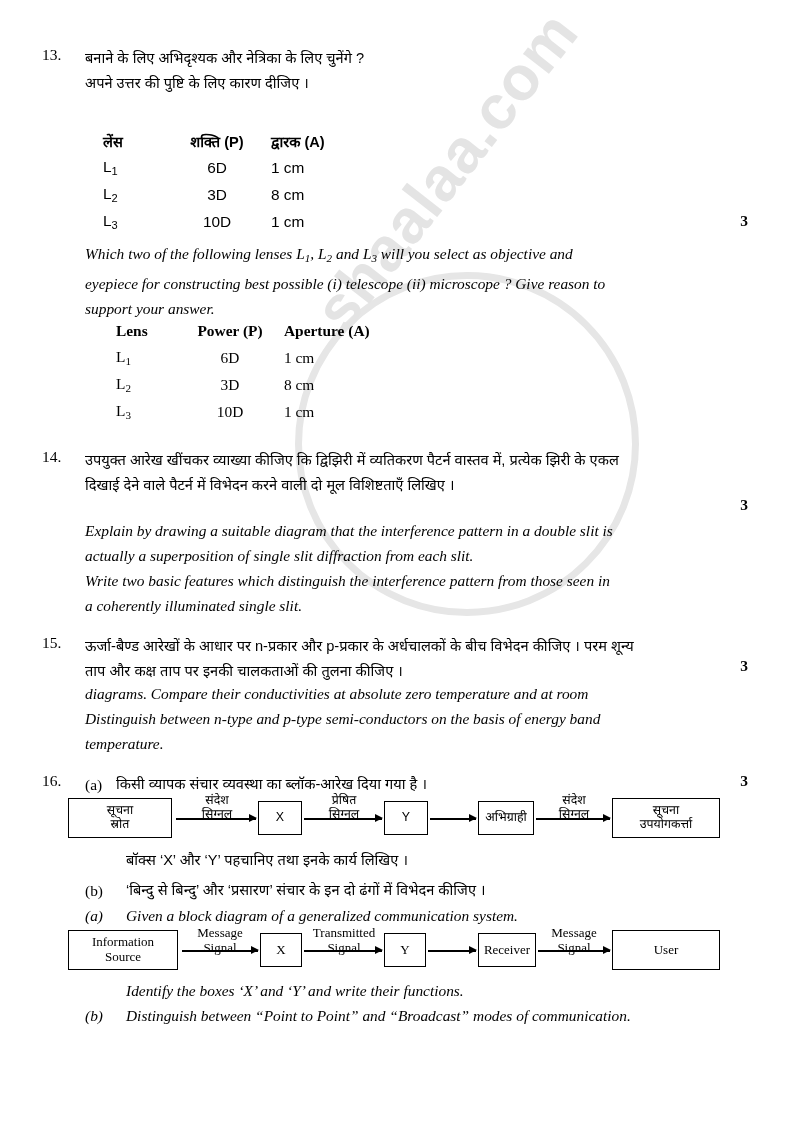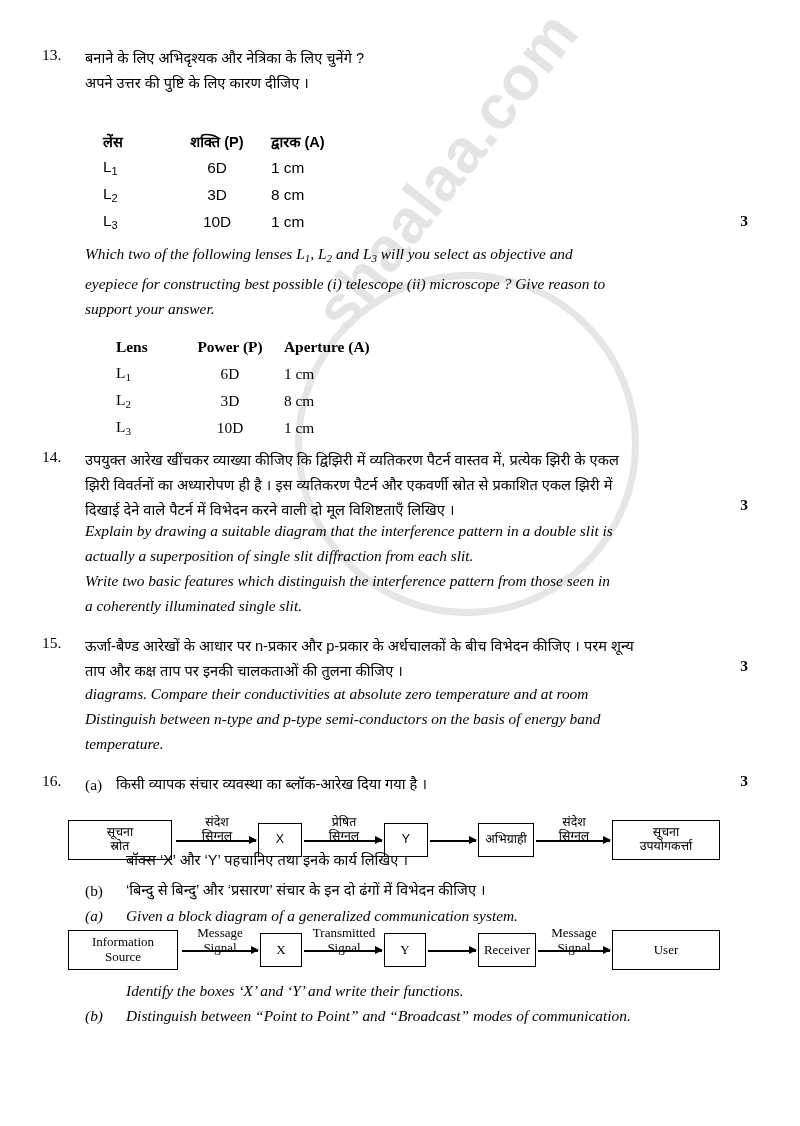--- a/index.html
+++ b/index.html
@@ -146,21 +146,21 @@
       </table>
 
     <div class="marks" style="top:212px;">3</div>
 
     <div class="body-col eng" style="top:241px;">
       <div>Which two of the following lenses L<sub>1</sub>, L<sub>2</sub> and L<sub>3</sub> will you select as objective and</div>
       <div>eyepiece for constructing best possible (i) telescope (ii) microscope ? Give reason to</div>
       <div>support your answer.</div>
     </div>
 
-    <table class="lens-table lt-eng" style="left:116px;top:317px;margin-top:16px;">
+    <table class="lens-table lt-eng" style="left:116px;top:317px;">
       <tbody>
           <tr class="lens-row">
         <td class="lt-c1 lt-head">Lens</td>
         <td class="lt-c2 lt-head">Power (P)</td>
         <td class="lt-c3 lt-head">Aperture (A)</td>
       </tr>
       <tr class="lens-row">
         <td class="lt-c1">L<sub>1</sub></td>
         <td class="lt-c2">6D</td>
         <td class="lt-c3">1 cm</td>
@@ -175,21 +175,20 @@
         <td class="lt-c2">10D</td>
         <td class="lt-c3">1 cm</td>
       </tr>
     </tbody>
       </table>
 
     <div class="qnum" style="left:42px;top:448px;">14.</div>
 
     <div class="body-col hindi" style="top:448px;">
       <div>उपयुक्त आरेख खींचकर व्याख्या कीजिए कि द्विझिरी में व्यतिकरण पैटर्न वास्तव में, प्रत्येक झिरी के एकल</div>
-      <div>झिरी विवर्तनों का अध्यारोपण ही है । इस व्यतिकरण पैटर्न और एकवर्णी स्रोत से प्रकाशित एकल झिरी में</div>
       <div>दिखाई देने वाले पैटर्न में विभेदन करने वाली दो मूल विशिष्टताएँ लिखिए ।</div>
     </div>
 
     <div class="marks" style="top:496px;">3</div>
 
     <div class="body-col eng" style="top:518px;">
       <div>Explain by drawing a suitable diagram that the interference pattern in a double slit is</div>
       <div>actually a superposition of single slit diffraction from each slit.</div>
       <div>Write two basic features which distinguish the interference pattern from those seen in</div>
       <div>a coherently illuminated single slit.</div>
@@ -208,21 +207,21 @@
       <div>diagrams. Compare their conductivities at absolute zero temperature and at room</div>
       <div>Distinguish between n-type and p-type semi-conductors on the basis of energy band</div>
       <div>temperature.</div>
     </div>
 
     <div class="qnum" style="left:42px;top:772px;">16.</div>
     <div class="hindi" style="position:absolute;left:85px;top:772px;font-family:'Liberation Serif',serif;font-size:15.4px;">(a)</div>
     <div class="hindi" style="position:absolute;left:116px;top:772px;">किसी व्यापक संचार व्यवस्था का ब्लॉक-आरेख दिया गया है ।</div>
     <div class="marks" style="top:772px;">3</div>
 
-    <div class="bd bd-hindi" style="top:820px;">
+    <div class="bd bd-hindi" style="top:798px;">
       <div class="box" style="left:8px;top:0;width:104px;height:40px;">
         <span>सूचना</span>
         <span>स्रोत</span>
       </div>
       <div class="arr" style="left:116px;top:20px;width:80px;"></div>
       <div class="lbl" style="left:118px;top:-4px;width:78px;">
         <div>संदेश</div>
         <div>सिग्नल</div>
       </div>
       <div class="box" style="left:198px;top:3px;width:44px;height:34px;">

